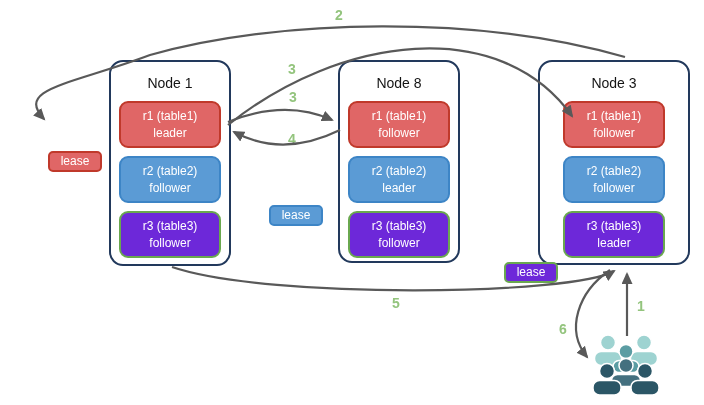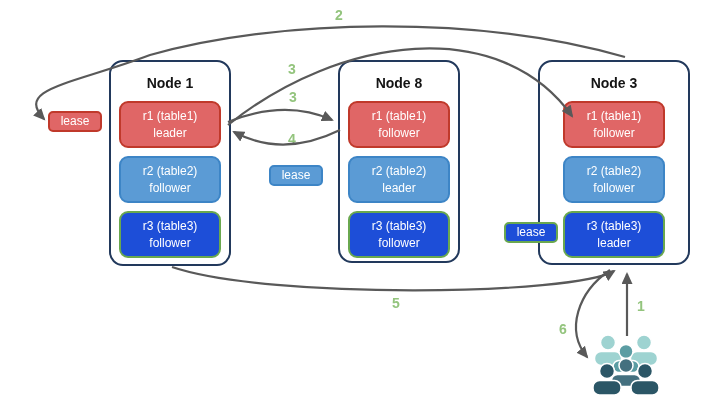--- a/index.html
+++ b/index.html
@@ -6,34 +6,34 @@
   .stage{
     position:relative;width:704px;height:405px;background:#ffffff;overflow:hidden;
     font-family:"Liberation Sans","DejaVu Sans",sans-serif;
   }
   
   .node{
     position:absolute;background:#ffffff;border:2px solid #22395c;border-radius:14px;
     box-sizing:border-box;display:flex;flex-direction:column;align-items:center;
     padding:8px 0 0 0;z-index:1;
   }
-  .node-title{font-weight:bold;font-size:14px;color:#141414;margin:5px 0 10px 0;}
+  .node-title{font-weight:normal;font-size:14px;color:#141414;margin:5px 0 10px 0;}
   .replicas{display:flex;flex-direction:column;gap:8px;}
   .replica{
     width:102px;height:47px;border-radius:9px;box-sizing:border-box;
     display:flex;flex-direction:column;justify-content:center;align-items:center;
     color:#ffffff;font-size:12px;line-height:1.35;text-align:center;
   }
   .box-red{background:#e06666;border:2px solid #c0392b;}
   .box-blue{background:#5b9bd5;border:2px solid #3d85c6;text-align:right;}
-  .box-green{background:#1d4ed8;border:2px solid #6aa84f;}
+  .box-green{background:#6d28d9;border:2px solid #6aa84f;}
   
   .lease{
     position:absolute;color:#ffffff;font-size:12px;line-height:17px;height:21px;
-    width:54px;text-align:center;border-radius:5px;box-sizing:border-box;z-index:1;
+    width:54px;text-align:center;border-radius:5px;box-sizing:border-box;z-index:1;margin-top:40px;
   }
   
   .step{
     position:absolute;color:#93c47d;font-weight:bold;font-size:14px;
     width:14px;text-align:center;z-index:2;
   }
   
   .arrows{position:absolute;left:0;top:0;z-index:3;pointer-events:none;}
   .users{position:absolute;z-index:1;}
 </style>

